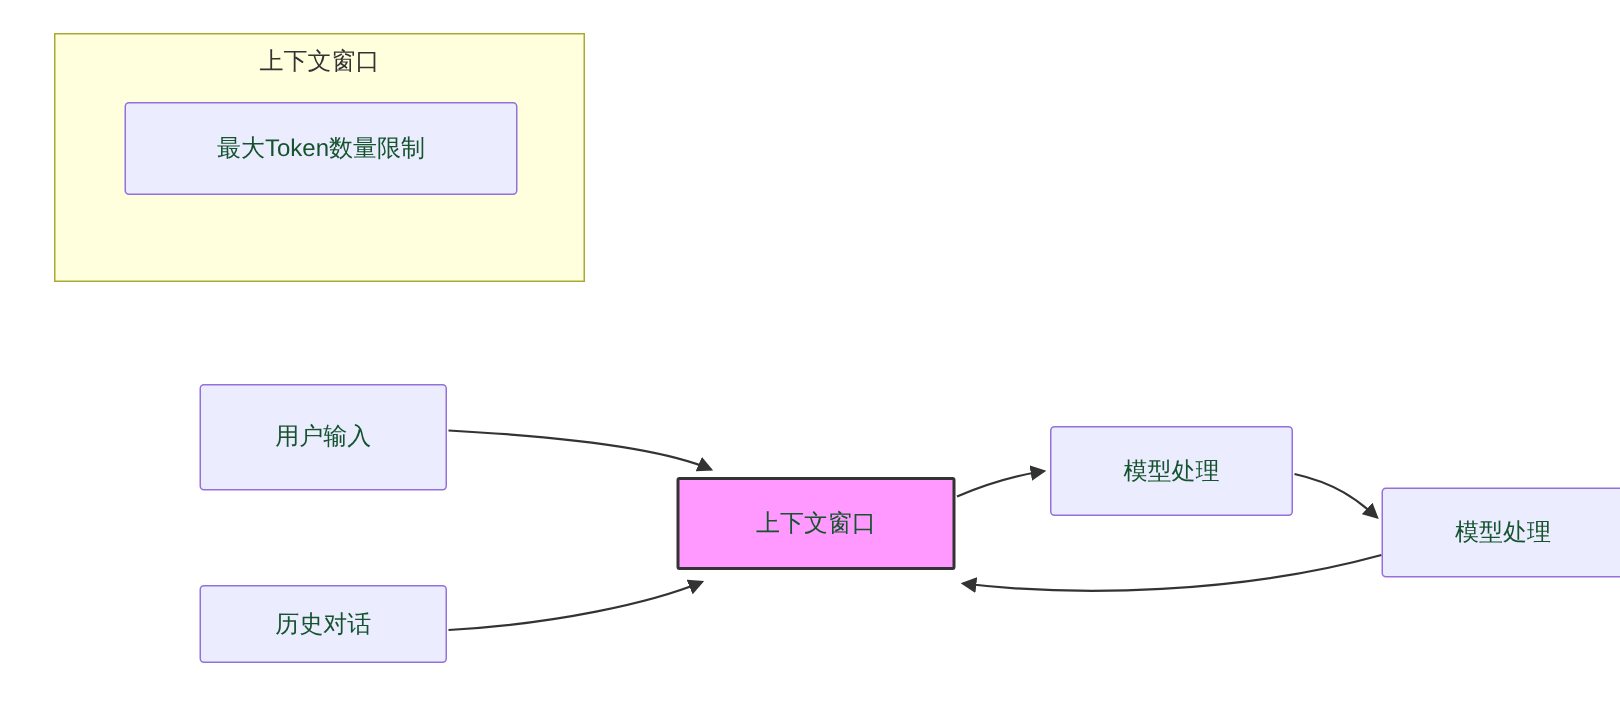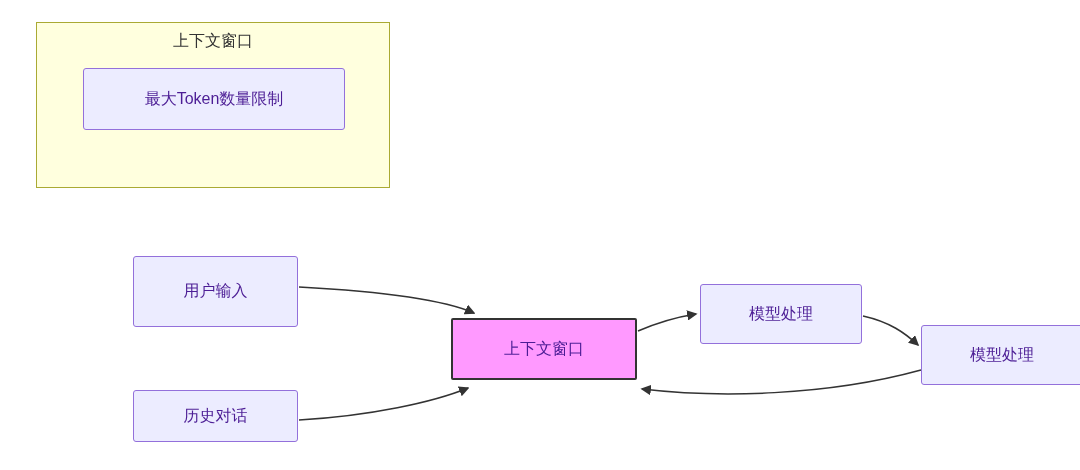--- a/index.html
+++ b/index.html
@@ -46,21 +46,21 @@
   .node {
     position: absolute;
     display: flex;
     align-items: center;
     justify-content: center;
     background: #ececff;
     border: 1px solid #9370db;
     border-radius: 3px;
     box-sizing: border-box;
     font-size: 16px;
-    color: #4c1d95;
+    color: #14532d;
     text-align: center;
     white-space: nowrap;
   }
   .inner-node {
     left: 46px;
     top: 45px;
     width: 262px;
     height: 62px;
   }
   .n-user    { left: 115px; top: 256px; width: 165px; height: 71px; }

